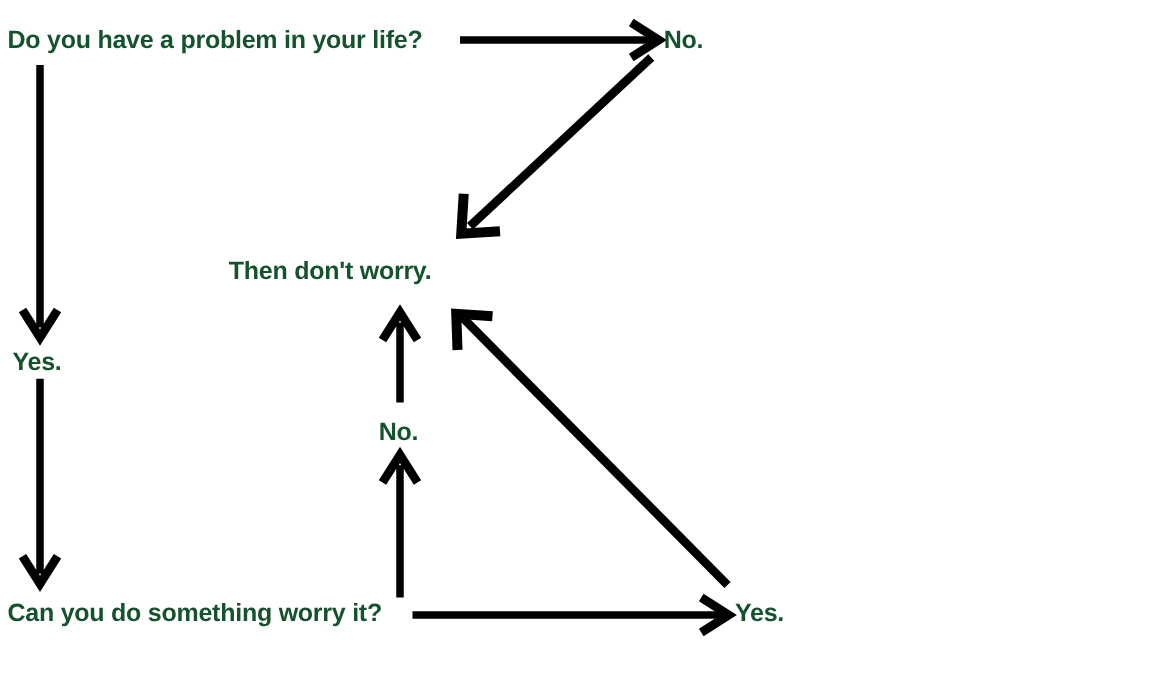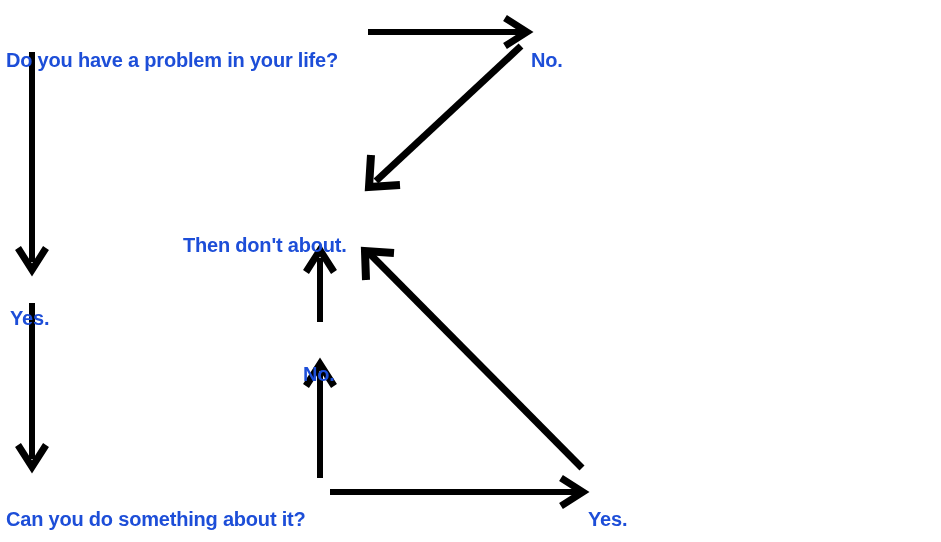--- a/index.html
+++ b/index.html
@@ -12,25 +12,24 @@
     width: 941px;
     height: 542px;
     background: #ffffff;
     overflow: hidden;
     font-family: "Liberation Sans", sans-serif;
   }
   .node-label {
     position: absolute;
     font-family: "Liberation Sans", sans-serif;
     font-weight: bold;
-    color: #1d4ed8;
+    color: #14532d;
     white-space: nowrap;
     line-height: 1;
     letter-spacing: -0.2px;
-    margin-top: 28px;
   }
   .q-label { font-size: 20px; }
   .a-label { font-size: 20px; }
   .result-label { font-size: 20px; }
   #arrow-layer {
     position: absolute;
     left: 0;
     top: 0;
     width: 941px;
     height: 542px;
@@ -90,21 +89,21 @@
     </g>
 
   </svg>
 
   <div class="node-label q-label" style="left:6px; top:22px;">Do you have a problem in your life?</div>
 
   <div class="node-label a-label" style="left:531px; top:22px;">No.</div>
 
   <div class="node-label a-label" style="left:10px; top:280px;">Yes.</div>
 
-  <div class="node-label q-label" style="left:6px; top:481px;">Can you do something about it?</div>
+  <div class="node-label q-label" style="left:6px; top:481px;">Can you do something worry it?</div>
 
   <div class="node-label a-label" style="left:588px; top:481px;">Yes.</div>
 
   <div class="node-label a-label" style="left:303px; top:336px;">No.</div>
 
-  <div class="node-label result-label" style="left:183px; top:207px;">Then don't about.</div>
+  <div class="node-label result-label" style="left:183px; top:207px;">Then don't worry.</div>
 
 </div>
 
 </body></html>

